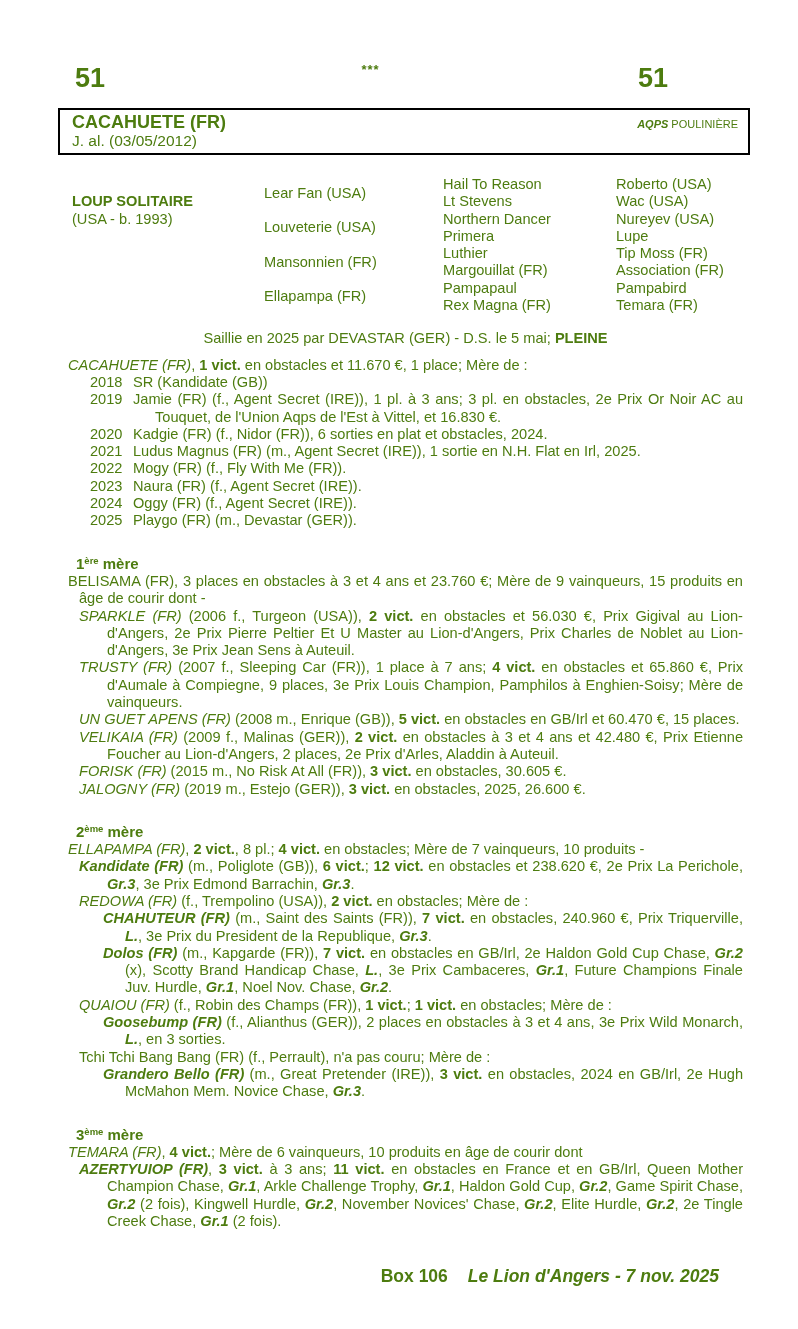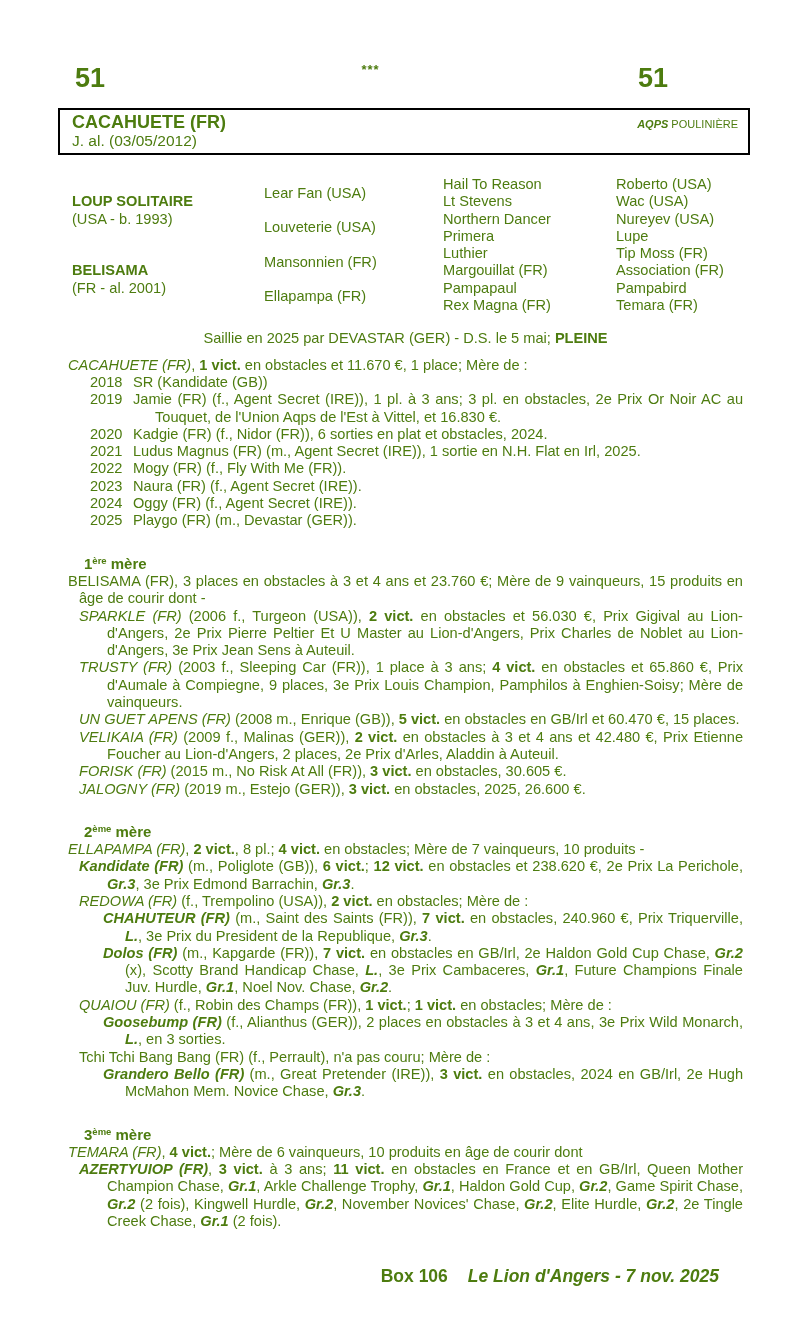--- a/index.html
+++ b/index.html
@@ -62,21 +62,21 @@
   .covering { margin: 16px 0 9px 0; text-align: center; }
 
   
   .intro { margin: 0; }
   .yr-row { display: flex; }
   .yr { flex: none; width: 43px; margin-left: 22px; }
   .yr-text { flex: 1; padding-left: 22px; text-indent: -22px; text-align: justify; }
 
   
   .mare-section { margin-top: 22px; }
-  .mare-heading { font-weight: bold; font-size: 15px; margin: 0 0 1px 16px; }
+  .mare-heading { font-weight: bold; font-size: 15px; margin: 0 0 1px 8px; }
   p.para { margin: 0; text-align: justify; }
   .l0 { padding-left: 11px; text-indent: -11px; }
   .l1 { padding-left: 39px; text-indent: -28px; }
   .l2 { padding-left: 57px; text-indent: -22px; }
 
   
   .page-footer {
     margin-top: 38px;
     text-align: right;
     padding-right: 24px;
@@ -104,24 +104,20 @@
       <div class="horse-birth">J. al. (03/05/2012)</div>
     </div>
     <div class="tb-right"><span class="bi">AQPS</span><span> POULINIÈRE</span></div>
   </section>
 
   <section class="pedigree">
     <div class="ped-col">
       <div class="gen1-cell">
         <div class="g1-name">LOUP SOLITAIRE</div>
         <div>(USA - b. 1993)</div>
-      </div>
-      <div class="gen1-cell">
-        <div class="g1-name">BELISAMA</div>
-        <div>(FR - al. 2001)</div>
       </div>
     </div>
     <div class="ped-col">
       <div class="gen2-cell">Lear Fan (USA)</div>
       <div class="gen2-cell">Louveterie (USA)</div>
       <div class="gen2-cell">Mansonnien (FR)</div>
       <div class="gen2-cell">Ellapampa (FR)</div>
     </div>
     <div class="ped-col">
       <div class="ped-line">Hail To Reason</div>
@@ -180,21 +176,21 @@
     <div class="yr-row">
       <div class="yr">2025</div>
       <div class="yr-text">Playgo (FR) (m., Devastar (GER)).</div>
     </div>
   </section>
 
   <section class="mare-section">
     <h3 class="mare-heading"><span>1</span><span class="sup">ère</span><span> mère</span></h3>
     <p class="para l0"><span>BELISAMA (FR), 3 places en obstacles à 3 et 4 ans et 23.760 €; Mère de 9 vainqueurs, 15 produits en âge de courir dont -</span></p>
     <p class="para l1"><span class="i">SPARKLE (FR)</span><span> (2006 f., Turgeon (USA)), </span><span class="b">2 vict.</span><span> en obstacles et 56.030 €, Prix Gigival au Lion-d'Angers, 2e Prix Pierre Peltier Et U Master au Lion-d'Angers, Prix Charles de Noblet au Lion-d'Angers, 3e Prix Jean Sens à Auteuil.</span></p>
-    <p class="para l1"><span class="i">TRUSTY (FR)</span><span> (2003 f., Sleeping Car (FR)), 1 place à 3 ans; </span><span class="b">4 vict.</span><span> en obstacles et 65.860 €, Prix d'Aumale à Compiegne, 9 places, 3e Prix Louis Champion, Pamphilos à Enghien-Soisy; Mère de vainqueurs.</span></p>
+    <p class="para l1"><span class="i">TRUSTY (FR)</span><span> (2007 f., Sleeping Car (FR)), 1 place à 7 ans; </span><span class="b">4 vict.</span><span> en obstacles et 65.860 €, Prix d'Aumale à Compiegne, 9 places, 3e Prix Louis Champion, Pamphilos à Enghien-Soisy; Mère de vainqueurs.</span></p>
     <p class="para l1"><span class="i">UN GUET APENS (FR)</span><span> (2008 m., Enrique (GB)), </span><span class="b">5 vict.</span><span> en obstacles en GB/Irl et 60.470 €, 15 places.</span></p>
     <p class="para l1"><span class="i">VELIKAIA (FR)</span><span> (2009 f., Malinas (GER)), </span><span class="b">2 vict.</span><span> en obstacles à 3 et 4 ans et 42.480 €, Prix Etienne Foucher au Lion-d'Angers, 2 places, 2e Prix d'Arles, Aladdin à Auteuil.</span></p>
     <p class="para l1"><span class="i">FORISK (FR)</span><span> (2015 m., No Risk At All (FR)), </span><span class="b">3 vict.</span><span> en obstacles, 30.605 €.</span></p>
     <p class="para l1"><span class="i">JALOGNY (FR)</span><span> (2019 m., Estejo (GER)), </span><span class="b">3 vict.</span><span> en obstacles, 2025, 26.600 €.</span></p>
   </section>
 
   <section class="mare-section">
     <h3 class="mare-heading"><span>2</span><span class="sup">ème</span><span> mère</span></h3>
     <p class="para l0"><span class="i">ELLAPAMPA (FR)</span><span>, </span><span class="b">2 vict.</span><span>, 8 pl.; </span><span class="b">4 vict.</span><span> en obstacles; Mère de 7 vainqueurs, 10 produits -</span></p>
     <p class="para l1"><span class="bi">Kandidate (FR)</span><span> (m., Poliglote (GB)), </span><span class="b">6 vict.</span><span>; </span><span class="b">12 vict.</span><span> en obstacles et 238.620 €, 2e Prix La Perichole, </span><span class="bi">Gr.3</span><span>, 3e Prix Edmond Barrachin, </span><span class="bi">Gr.3</span><span>.</span></p>

